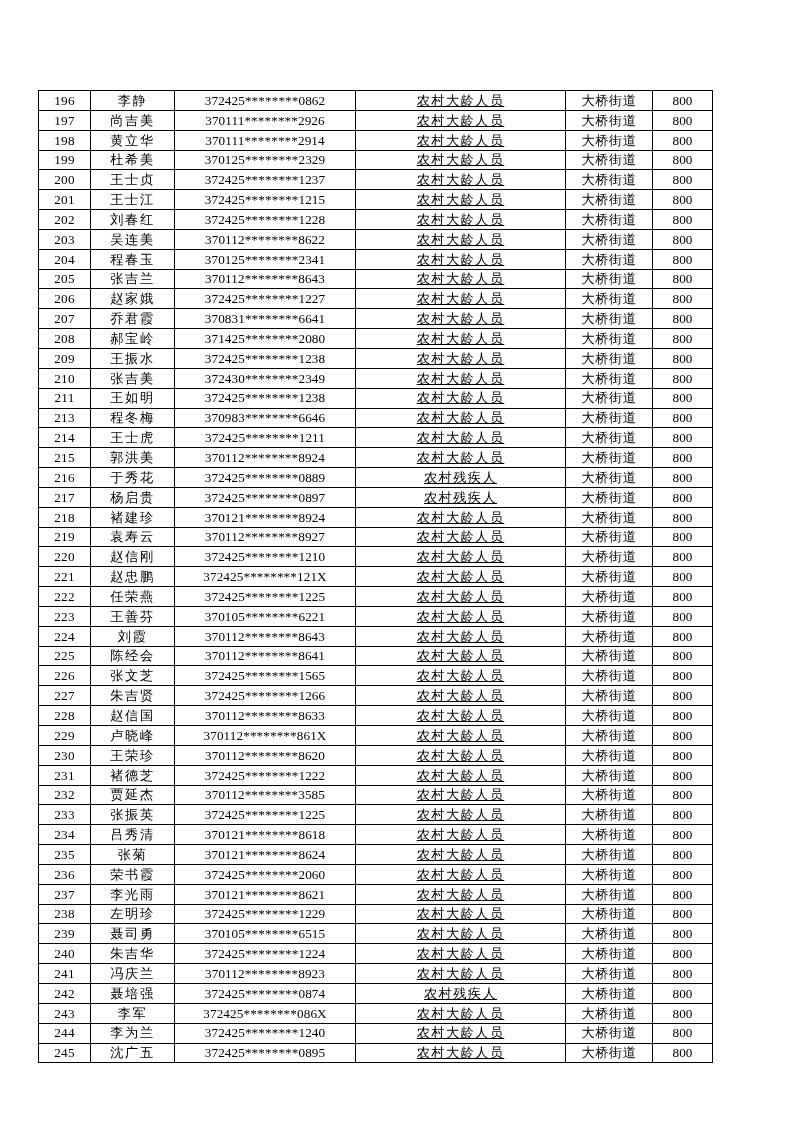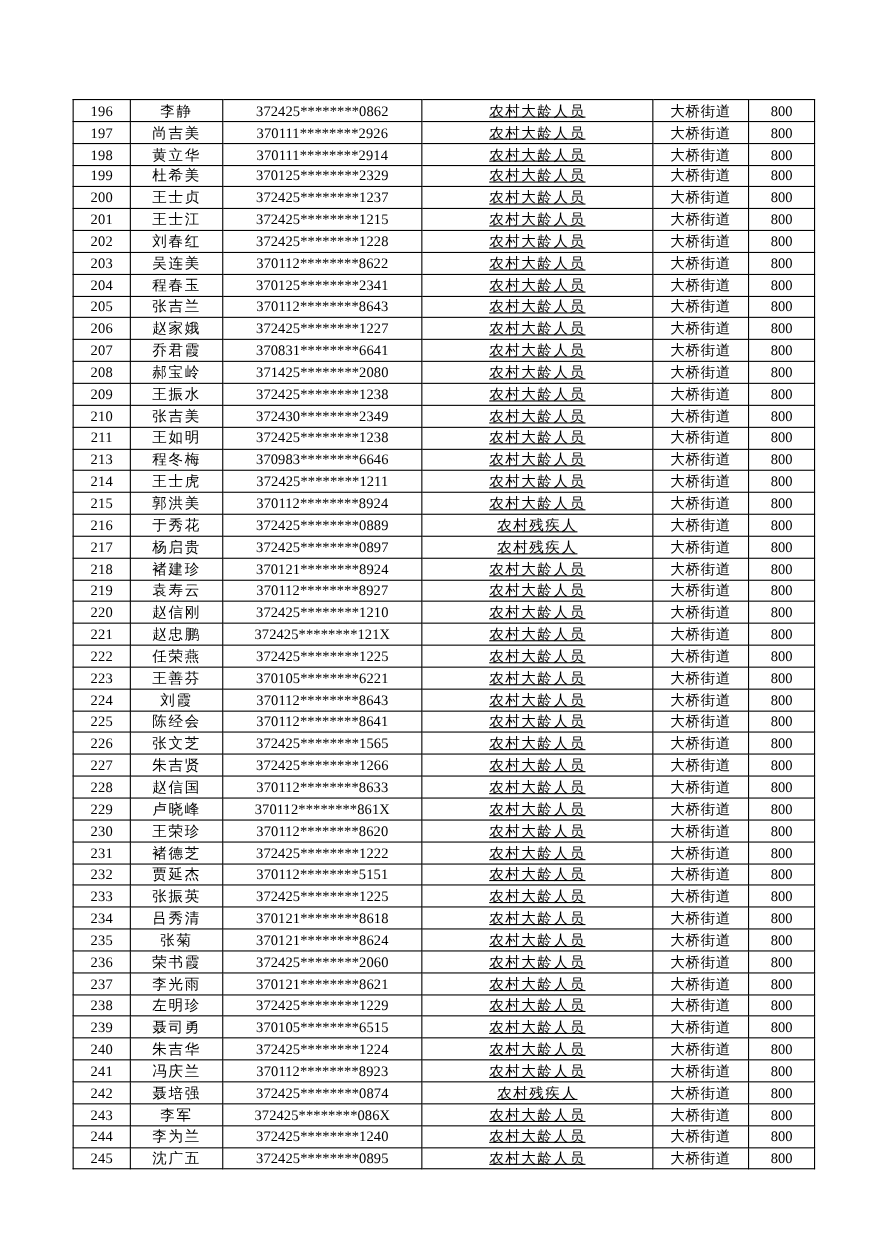--- a/index.html
+++ b/index.html
@@ -12,21 +12,21 @@
     height: 1131px;
     font-family: "Liberation Serif", "DejaVu Serif", serif;
     color: #000000;
     position: relative;
     overflow: hidden;
   }
   .page {
     width: 800px;
     height: 1131px;
     box-sizing: border-box;
-    padding: 90px 60px 0 66px;
+    padding: 90px 60px 0 38px;
     border-radius: 25px;
   }
   table.roster {
     border-collapse: collapse;
     table-layout: fixed;
     width: 674px;
     border: 1.6px solid #000;
   }
   table.roster td {
     border: 1px solid #000;
@@ -344,21 +344,21 @@
           <td class="seq">231</td>
           <td class="name">褚德芝</td>
           <td class="idno">372425********1222</td>
           <td class="cat">农村大龄人员</td>
           <td class="str">大桥街道</td>
           <td class="amt">800</td>
         </tr>
         <tr>
           <td class="seq">232</td>
           <td class="name">贾延杰</td>
-          <td class="idno">370112********5151</td>
+          <td class="idno">370112********3585</td>
           <td class="cat">农村大龄人员</td>
           <td class="str">大桥街道</td>
           <td class="amt">800</td>
         </tr>
         <tr>
           <td class="seq">233</td>
           <td class="name">张振英</td>
           <td class="idno">372425********1225</td>
           <td class="cat">农村大龄人员</td>
           <td class="str">大桥街道</td>

